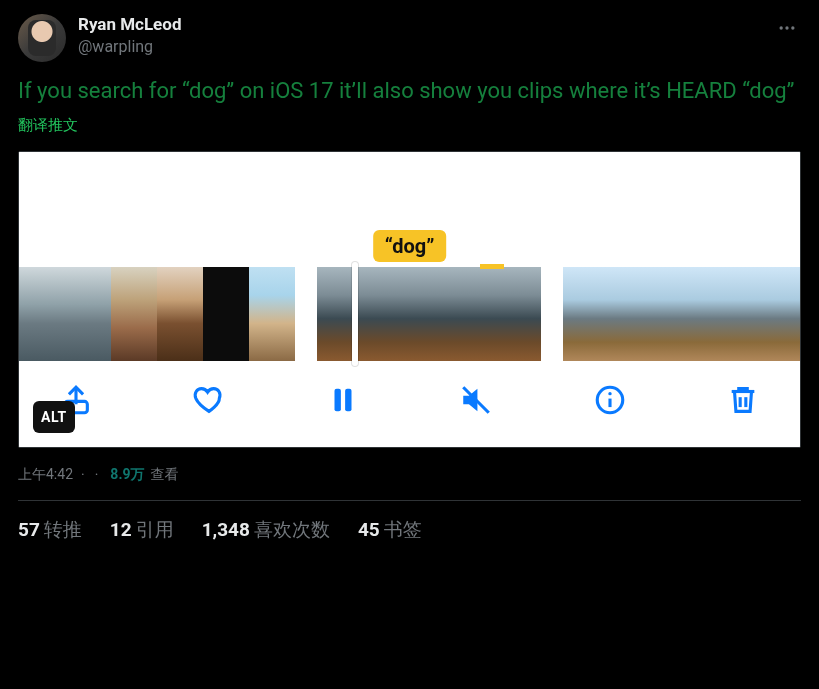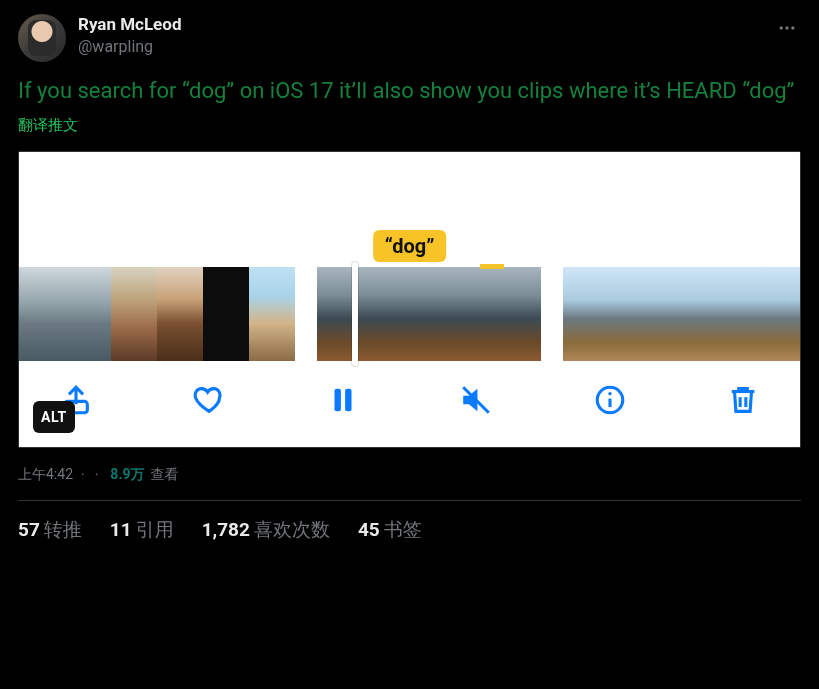--- a/index.html
+++ b/index.html
@@ -194,23 +194,23 @@
     <span>查看</span>
   </div>
 
   <div class="divider"></div>
 
   <div class="stats">
     <div>
       <span class="n">57</span><span>转推</span>
     </div>
     <div>
-      <span class="n">11</span><span>引用</span>
-    </div>
-    <div>
-      <span class="n">1,782</span><span>喜欢次数</span>
+      <span class="n">12</span><span>引用</span>
+    </div>
+    <div>
+      <span class="n">1,348</span><span>喜欢次数</span>
     </div>
     <div>
       <span class="n">45</span><span>书签</span>
     </div>
   </div>
 
 </div>
 
 </body></html>

